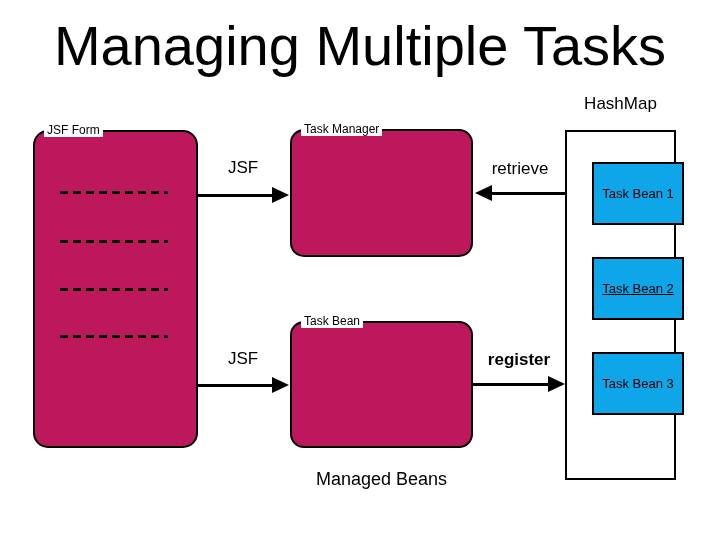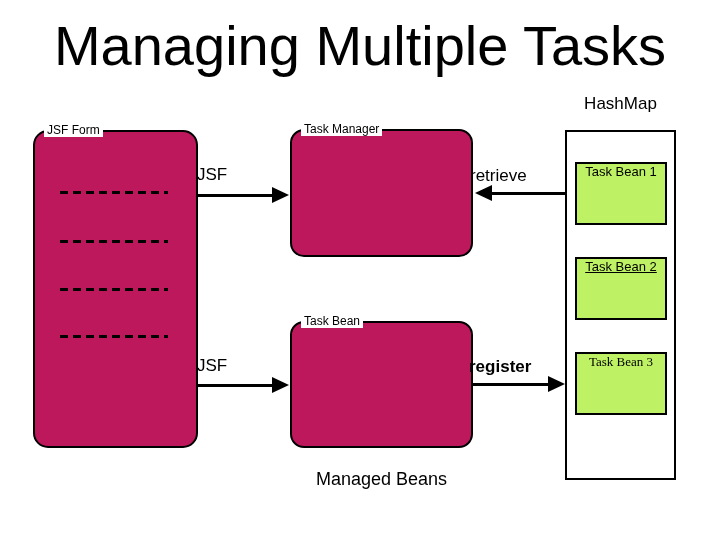--- a/index.html
+++ b/index.html
@@ -48,28 +48,28 @@
   
   .hashmap {
     position: absolute; left: 565px; top: 130px; width: 107px; height: 346px;
     border: 2px solid #000; background: #fff;
   }
   .hashmap-label {
     position: absolute; left: 565px; top: 94px; width: 111px;
     text-align: center; font-size: 17px; white-space: nowrap;
   }
   .hbox {
-    position: absolute; left: 8px; width: 88px; height: 59px;
-    border: 2px solid #000; background: #bef264;
-    display: flex; align-items: flex-start; justify-content: center;
+    position: absolute; left: 25px; width: 88px; height: 59px;
+    border: 2px solid #000; background: #0ea5e9;
+    display: flex; align-items: center; justify-content: center;
     font-size: 13px; text-align: center; white-space: nowrap;
   }
   .h1 { top: 30px; }
   .h2 { top: 125px; text-decoration: underline; }
-  .h3 { top: 220px; font-family: Liberation Serif, serif; }
+  .h3 { top: 220px; }
 
   .caption {
     position: absolute; left: 290px; top: 469px; width: 183px;
     text-align: center; font-size: 18px; white-space: nowrap;
   }
 
   
   .arrow { position: absolute; height: 16px; }
   .arrow .shaft { position: absolute; top: 6.5px; height: 3px; background: #000; }
   .arrow .head  { position: absolute; width: 0; height: 0; top: 0; }
@@ -77,22 +77,22 @@
   .arrow.right .head  { right: 0; border-left: 17px solid #000; border-top: 8px solid transparent; border-bottom: 8px solid transparent; }
   .arrow.left  .shaft { left: 13px; right: 0; }
   .arrow.left  .head  { left: 0; border-right: 17px solid #000; border-top: 8px solid transparent; border-bottom: 8px solid transparent; }
 
   .a1 { left: 197px; top: 187px; width: 92px; }
   .a2 { left: 475px; top: 185px; width: 90px; }
   .a3 { left: 197px; top: 377px; width: 92px; }
   .a4 { left: 473px; top: 376px; width: 92px; }
 
   .alabel {
-    position: absolute; text-align: left;
-    font-size: 17px; white-space: nowrap; margin-top: 7px;
+    position: absolute; text-align: center;
+    font-size: 17px; white-space: nowrap;
   }
   .l1 { left: 197px; width: 92px;  top: 158px; }
   .l2 { left: 470px; width: 100px; top: 159px; }
   .l3 { left: 197px; width: 92px;  top: 349px; }
   .l4 { left: 469px; width: 100px; top: 350px; font-weight: bold; }
 </style>
 </head>
 <body>
 
 <div class="stage">

